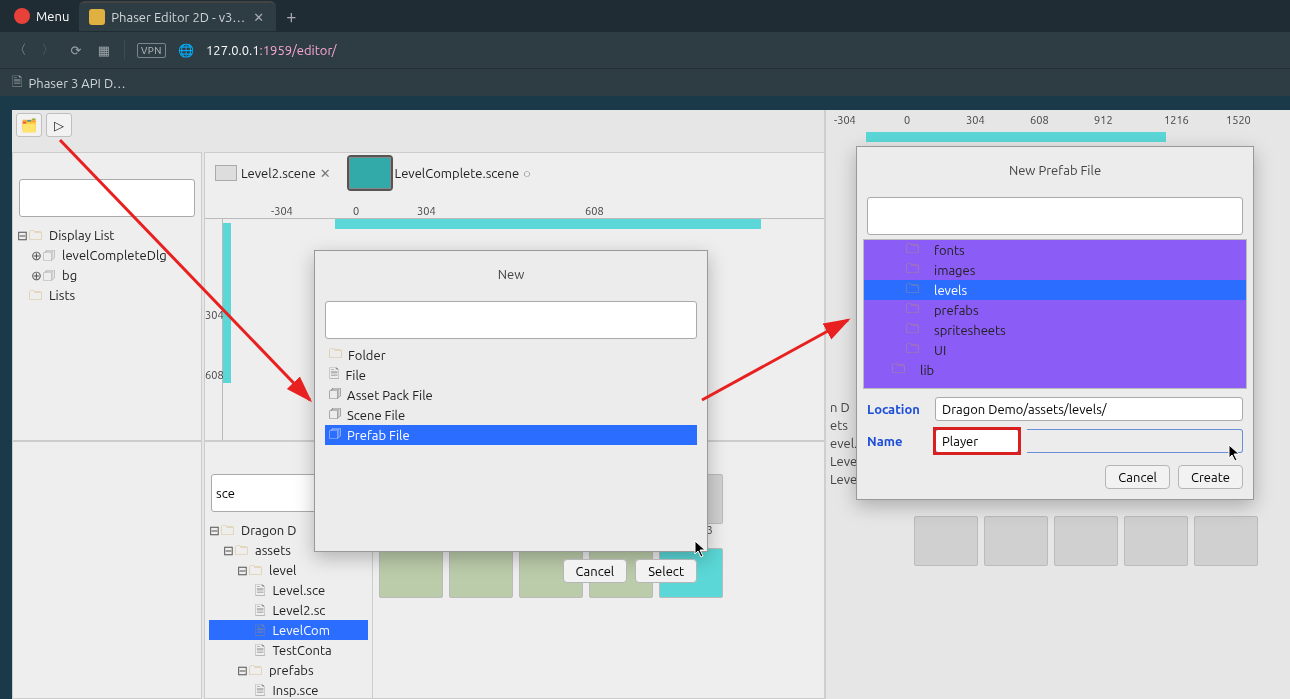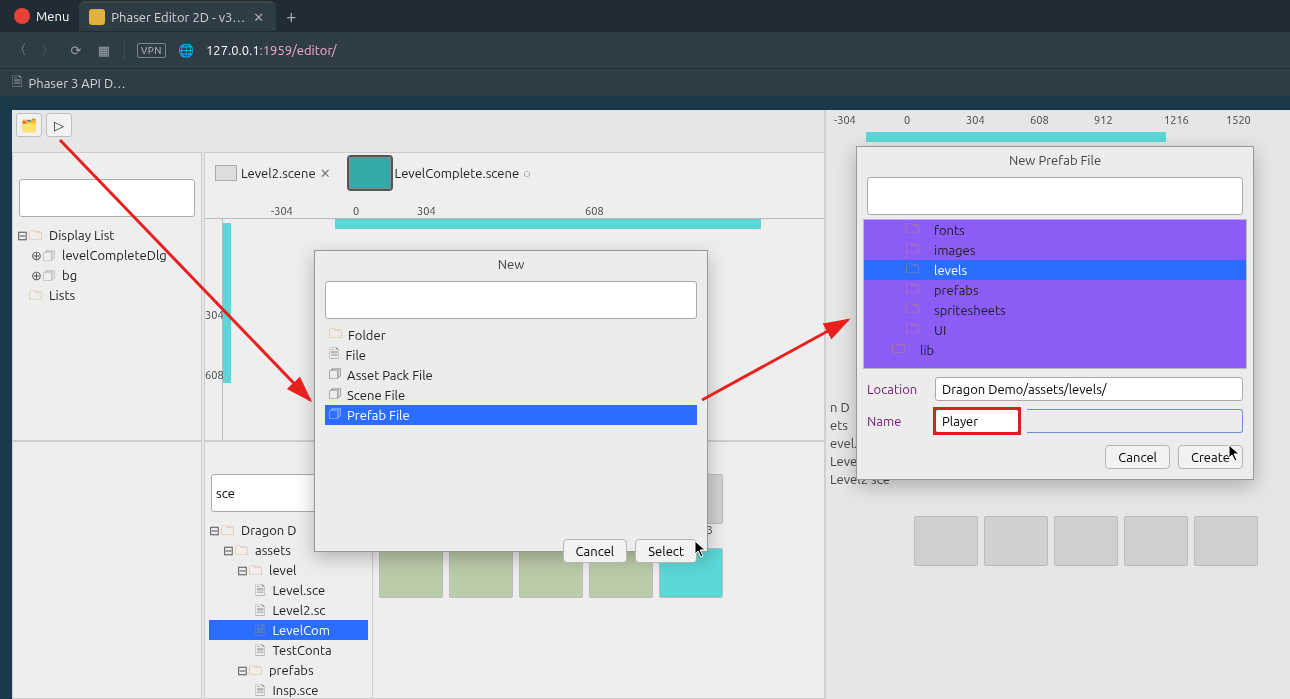--- a/index.html
+++ b/index.html
@@ -65,30 +65,30 @@
 .files-left { position: absolute; left: 0; top: 26px; width: 168px; bottom: 0; border-right: 1px solid #ccc; overflow: hidden; }
 .files-search { margin: 6px; }
 .files-right { position: absolute; left: 168px; top: 26px; right: 0; bottom: 0; overflow: hidden; }
 .thumbs { display: flex; flex-wrap: wrap; gap: 6px; padding: 6px; }
 .thumb-cell { width: 64px; text-align: center; }
 .thumb-img { width: 64px; height: 50px; background: #d0d0d0; border: 1px solid #bbb; border-radius: 2px; position: relative; }
 .thumb-lbl { font-size: 11px; color: #444; white-space: nowrap; overflow: hidden; text-overflow: ellipsis; }
 
 
 .dialog { position: absolute; background: #ececec; border: 1px solid #999; box-shadow: 0 6px 18px rgba(0,0,0,.25); }
-.dlg-title { text-align: center; padding: 6px 0; color: #444; }
+.dlg-title { text-align: center; padding: 16px 0; color: #444; }
 .dlg-filter { margin: 4px 10px; }
 .dlg-list { margin: 6px 10px; height: 200px; overflow: hidden; }
 .dlg-list .row { display: flex; align-items: center; gap: 6px; padding: 1px 4px; height: 20px; cursor: pointer; }
 .dlg-list .row.sel { background: #2a6dff; color: #fff; }
 .dlg-btns { display: flex; gap: 8px; justify-content: flex-end; padding: 8px 10px 10px 10px; }
 .btn { background: #f2f2f2; border: 1px solid #b5b5b5; border-radius: 4px; padding: 4px 12px; cursor: pointer; }
 
 .form-row { display: flex; align-items: center; gap: 8px; padding: 4px 10px; }
-.form-row label { width: 60px; color: #701a75; }
+.form-row label { width: 60px; color: #1d4ed8; font-weight: bold; }
 .form-row input { flex: 1; height: 24px; border: 1px solid #aaa; border-radius: 3px; padding: 0 6px; }
 .name-hl { outline: 3px solid #d92020; outline-offset: -1px; }
 
 
 .right-zone { position: absolute; top: 110px; right: 0; width: 466px; bottom: 0; background: #e6e6e6; border-left: 2px solid #cfcfcf; }
 .right-ruler-area { position: relative; height: 26px; }
 .right-ruler-cyan { position: absolute; top: 22px; left: 40px; width: 300px; height: 10px; background: #5bd7d7; }
 .right-tree-wrap { margin: 4px 6px; height: 150px; border: 1px solid #bbb; background: #8b5cf6; overflow-y: auto; }
 .right-tree-wrap .row { display: flex; align-items: center; gap: 6px; padding: 1px 8px; height: 20px; }
 .right-tree-wrap .row.sel { background: #2a6dff; color: #fff; }

